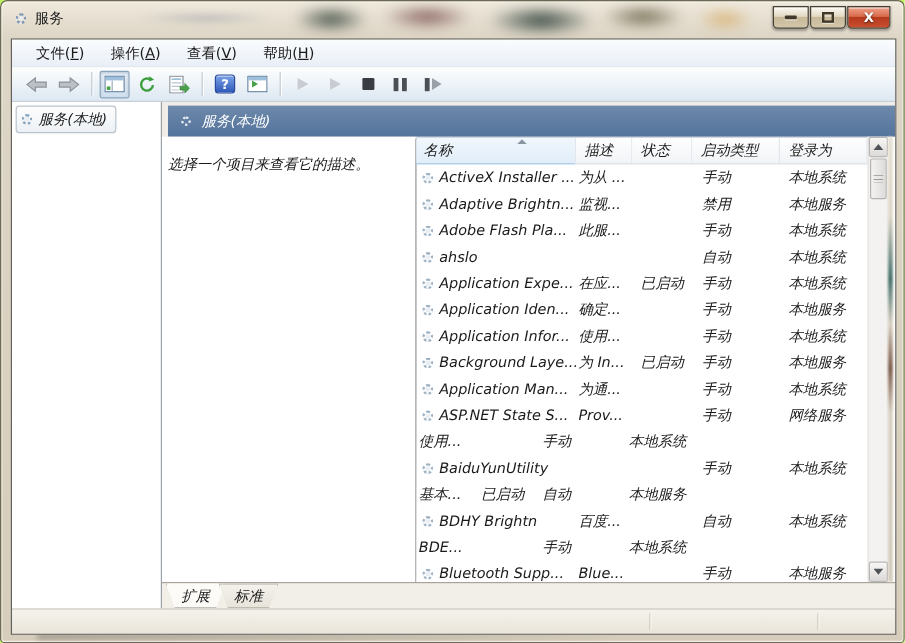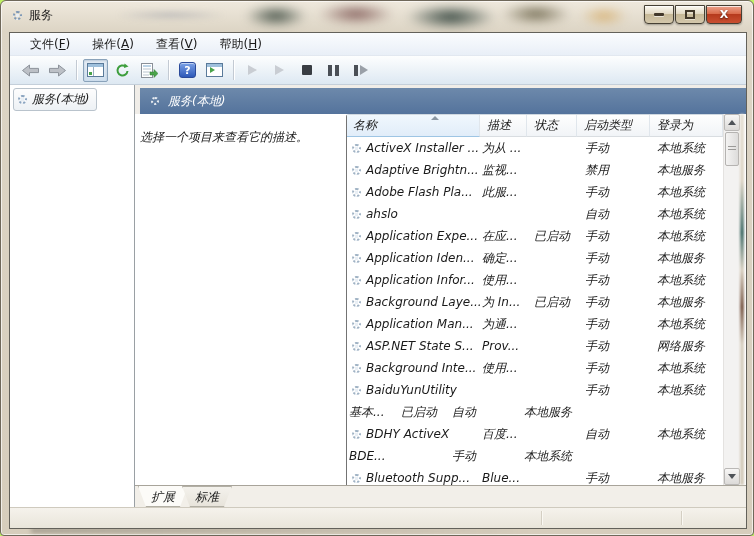--- a/index.html
+++ b/index.html
@@ -359,24 +359,20 @@
     <div class="c c-name">
                       <span class="gear"></span>
                       <span class="v-name">ASP.NET State S...</span>
                     </div>
     <div class="c c-desc v-desc">Prov...</div>
     <div class="c c-status v-status"></div>
     <div class="c c-startup v-startup">手动</div>
     <div class="c c-logon v-logon">网络服务</div>
   </div>
                   <div class="row">
-    <div class="c c-name">
-                      <span class="gear"></span>
-                      <span class="v-name">Background Inte...</span>
-                    </div>
     <div class="c c-desc v-desc">使用...</div>
     <div class="c c-status v-status"></div>
     <div class="c c-startup v-startup">手动</div>
     <div class="c c-logon v-logon">本地系统</div>
   </div>
                   <div class="row">
     <div class="c c-name">
                       <span class="gear"></span>
                       <span class="v-name">BaiduYunUtility</span>
                     </div>
@@ -387,21 +383,21 @@
   </div>
                   <div class="row">
     <div class="c c-desc v-desc">基本...</div>
     <div class="c c-status v-status">已启动</div>
     <div class="c c-startup v-startup">自动</div>
     <div class="c c-logon v-logon">本地服务</div>
   </div>
                   <div class="row">
     <div class="c c-name">
                       <span class="gear"></span>
-                      <span class="v-name">BDHY ActiveX</span>
+                      <span class="v-name">BDHY Brightn</span>
                     </div>
     <div class="c c-desc v-desc">百度...</div>
     <div class="c c-status v-status"></div>
     <div class="c c-startup v-startup">自动</div>
     <div class="c c-logon v-logon">本地系统</div>
   </div>
                   <div class="row">
     <div class="c c-desc v-desc">BDE...</div>
     <div class="c c-status v-status"></div>
     <div class="c c-startup v-startup">手动</div>

